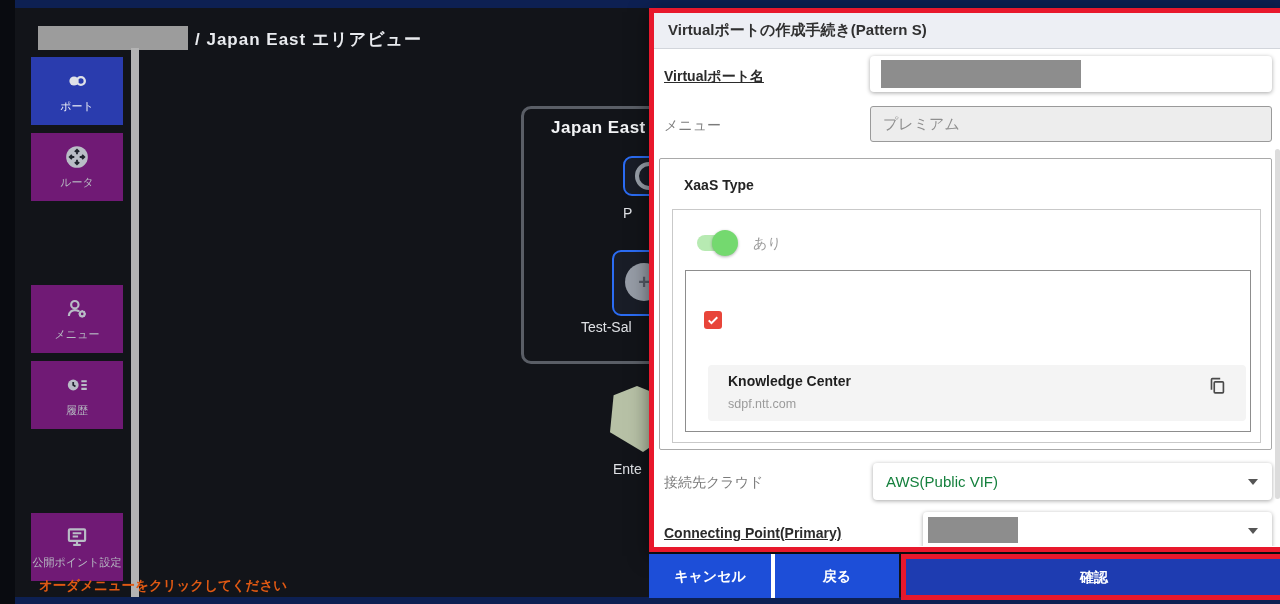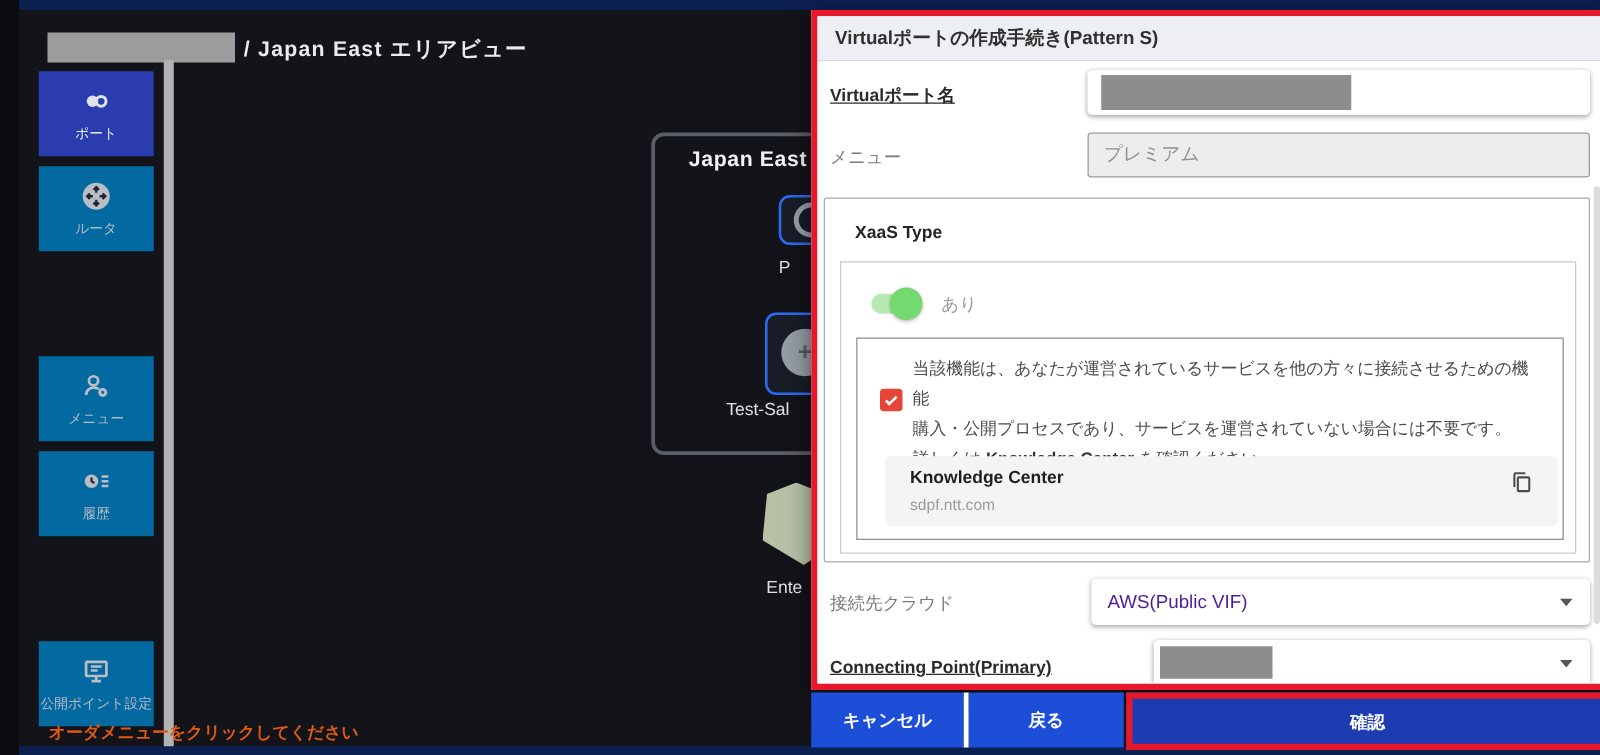--- a/index.html
+++ b/index.html
@@ -8,21 +8,21 @@
   .stage { position:relative; width:1280px; height:604px; overflow:hidden; background:#121419;margin-left:15px; }
 
   .topbar    { position:absolute; left:0; top:0;    width:1280px; height:8px; background:#0d2052; }
   .bottombar { position:absolute; left:0; top:597px; width:1280px; height:7px; background:#0d2052; }
 
   .title-redaction { position:absolute; left:23px; top:26px; width:150px; height:24px; background:#9c9c9c; z-index:3; }
   .vbar            { position:absolute; left:116px; top:48px; width:8px;  height:549px; background:#b3b3b3; z-index:3; }
   .breadcrumb { position:absolute; left:180px; top:28px; font-size:17px; font-weight:bold; color:#e9ebef; letter-spacing:1px; z-index:3; }
 
   
-  .s-item { position:absolute; left:16px; width:92px; height:68px; background:#0369a1;
+  .s-item { position:absolute; left:16px; width:92px; height:68px; background:#701a75;
             display:flex; flex-direction:column; align-items:center; justify-content:center; gap:5px; z-index:2; cursor:pointer; }
   .s-item.active { background:#2a3cae; }
   .s-label { font-size:11px; color:#b6bac2; white-space:nowrap; }
   .s-item.active .s-label { color:#eef0f6; }
   .s-icon { height:26px; display:flex; align-items:center; }
 
   .hint { position:absolute; left:24px; top:577px; font-size:13.5px; font-weight:bold; color:#e05913; z-index:6; white-space:nowrap; }
 
   
   .panel { position:absolute; left:506px; top:106px; width:190px; height:258px; border:3px solid #5a5e66; border-radius:10px; z-index:1; }
@@ -64,21 +64,21 @@
          display:flex; align-items:center; justify-content:center; }
   .note-text { position:absolute; left:44px; top:12px; width:505px; font-size:13.5px; line-height:24px; color:#4b4b4b; }
   .note-text b { color:#333; }
 
   .kc-card { position:absolute; left:22px; top:94px; width:538px; height:56px; background:#f4f4f4; border-radius:4px; cursor:pointer; }
   .kc-title { position:absolute; left:20px; top:8px;  font-size:14px; font-weight:bold; color:#1f1f1f; }
   .kc-url   { position:absolute; left:20px; top:32px; font-size:12.5px; color:#9b9b9b; }
   .kc-icon  { position:absolute; right:18px; top:10px; width:22px; height:22px; cursor:pointer; }
 
   .dd { position:absolute; height:37px; background:#fff; border-radius:4px; box-shadow:0 1px 4px rgba(0,0,0,.35);
-        font-size:15px; color:#4c1d95; line-height:37px; padding-left:13px; cursor:pointer; }
+        font-size:15px; color:#15803d; line-height:37px; padding-left:13px; cursor:pointer; }
   .caret { position:absolute; right:14px; top:16px; width:0; height:0;
            border-left:5px solid transparent; border-right:5px solid transparent; border-top:6px solid #555; }
   .scrollthumb { position:absolute; right:2px; top:100px; width:5px; height:350px; background:#dcdcdc; border-radius:3px; }
 
   
   .footer { position:absolute; left:634px; top:554px; width:638px; height:46px; z-index:20; }
   .btn-dark { position:absolute; top:0; height:44px; background:#1d4ed8; color:#fff; font-size:14px; font-weight:bold;
               text-align:center; line-height:44px; cursor:pointer; }
   .btn-div  { position:absolute; left:122px; top:0; width:4px; height:44px; background:#ffffff; }
   .confirm-wrap { position:absolute; left:252px; top:0; width:386px; height:46px; border:5px solid #e8182c; background:#1e3cb1; cursor:pointer; }
@@ -191,25 +191,20 @@
         <div class="toggle-box">
           <div class="tgl-track"></div>
           <div class="tgl-knob"></div>
           <div class="tgl-label">あり</div>
 
           <div class="note-box">
             <div class="chk">
               <svg width="14" height="14" viewBox="0 0 18 18">
                   <path d="M3.5 9.5 L7 13 L14.5 5.5" stroke="#ffffff" stroke-width="2.6" fill="none"></path>
                 </svg>
-            </div>
-            <div class="note-text">
-              <span>当該機能は、あなたが運営されているサービスを他の方々に接続させるための機能</span><br>
-              <span>購入・公開プロセスであり、サービスを運営されていない場合には不要です。</span><br>
-              <span>詳しくは </span><b>Knowledge Center</b><span> を確認ください。</span>
             </div>
 
             <div class="kc-card">
               <div class="kc-title">Knowledge Center</div>
               <div class="kc-url">sdpf.ntt.com</div>
               <div class="kc-icon">
                 <svg width="22" height="22" viewBox="0 0 24 24" stroke="#4a4a4a" stroke-width="1.8" fill="none">
                     <rect x="9" y="7.5" width="10" height="12" rx="1"></rect>
                     <path d="M6 16 V5 C6 4.4 6.5 4 7 4 H15.5"></path>
                   </svg>

